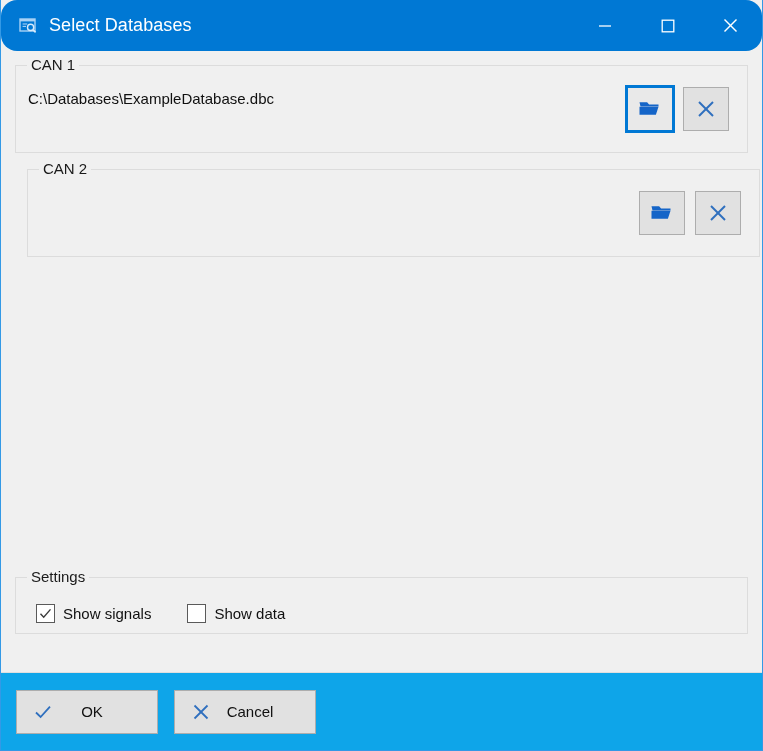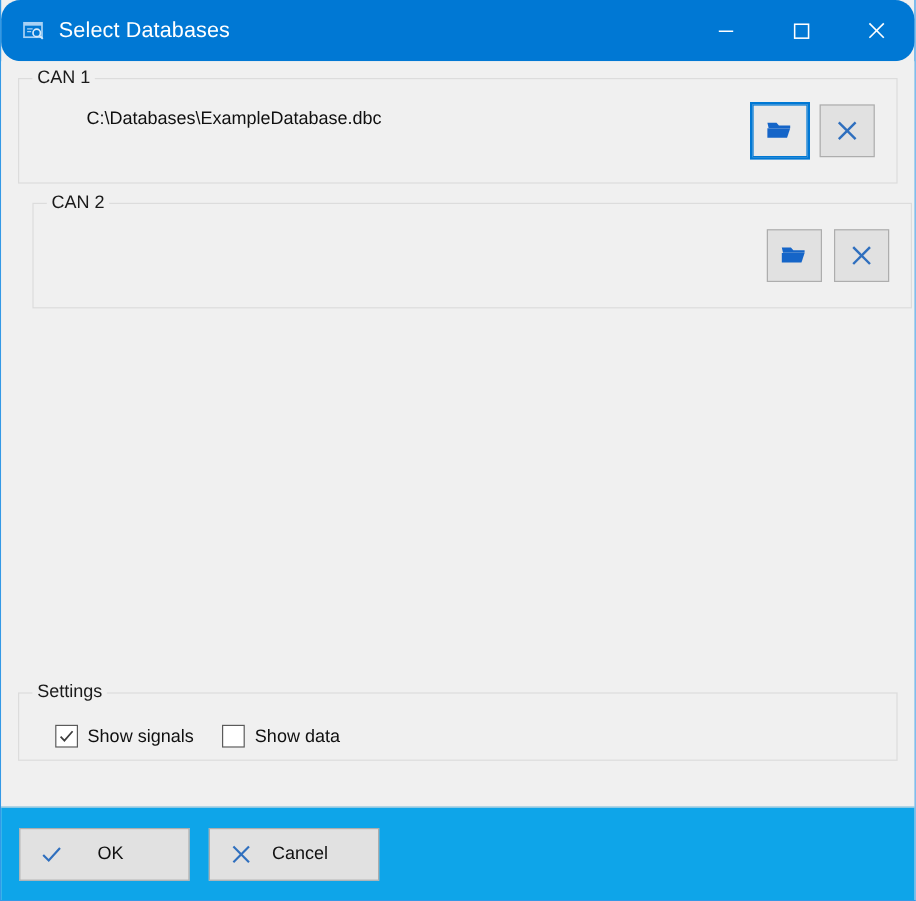--- a/index.html
+++ b/index.html
@@ -106,21 +106,20 @@
   }
 
   .path-text {
     position: absolute;
     left: 12px;
     top: 24px;
     font-size: 15px;
     color: #101010;
     white-space: nowrap;
     overflow: hidden;
-    margin-left: 44px;
   }
 
   
   .icon-btn {
     position: absolute;
     width: 46px;
     height: 44px;
     box-sizing: border-box;
     background: #e1e1e1;
     border: 1px solid #adadad;
@@ -133,25 +132,25 @@
   .icon-btn.focused {
     border: 1px solid #0078d4;
     box-shadow: 0 0 0 2px #0078d4;
     background: #e9e9e9;
   }
   .icon-btn svg { display: block; }
 
   
   .settings-row {
     position: absolute;
-    left: 30px;
+    left: 20px;
     top: 26px;
     display: flex;
     align-items: flex-end;
-    gap: 24px;
+    gap: 36px;
   }
   .check-item {
     display: flex;
     align-items: center;
     cursor: default;
   }
   .checkbox {
     width: 19px;
     height: 19px;
     box-sizing: border-box;

